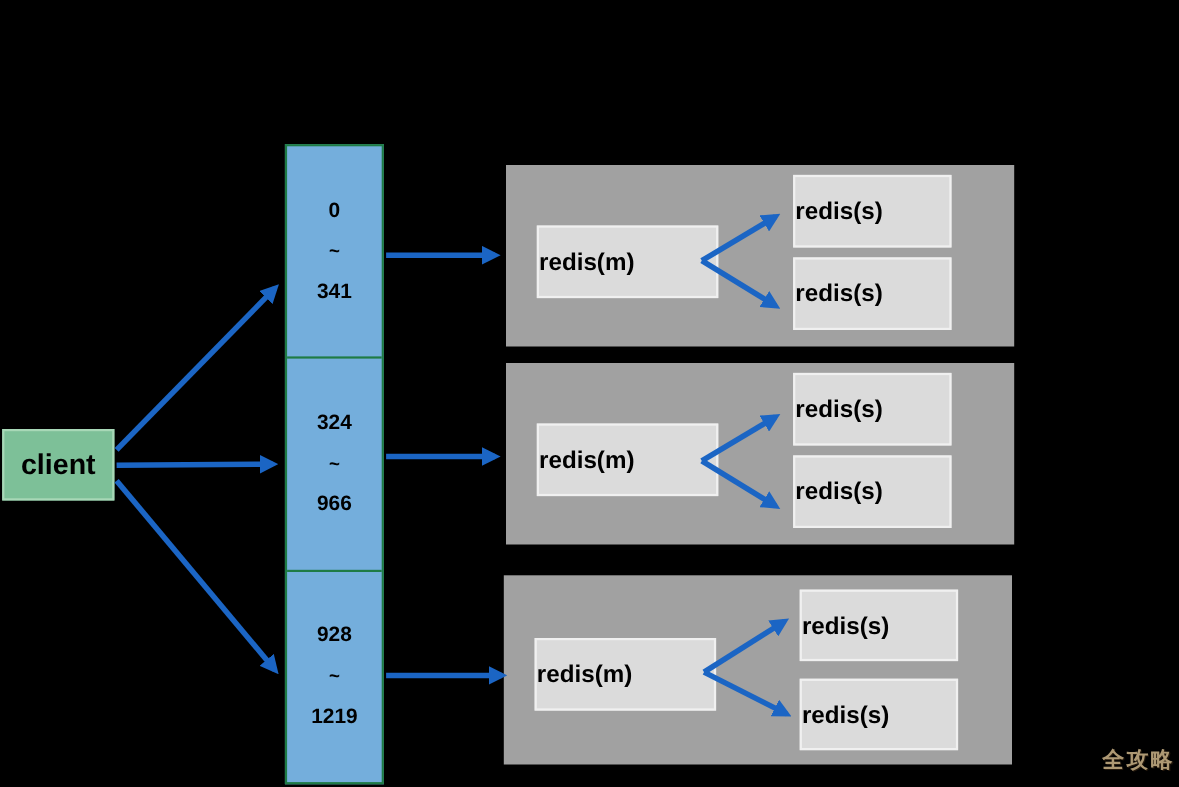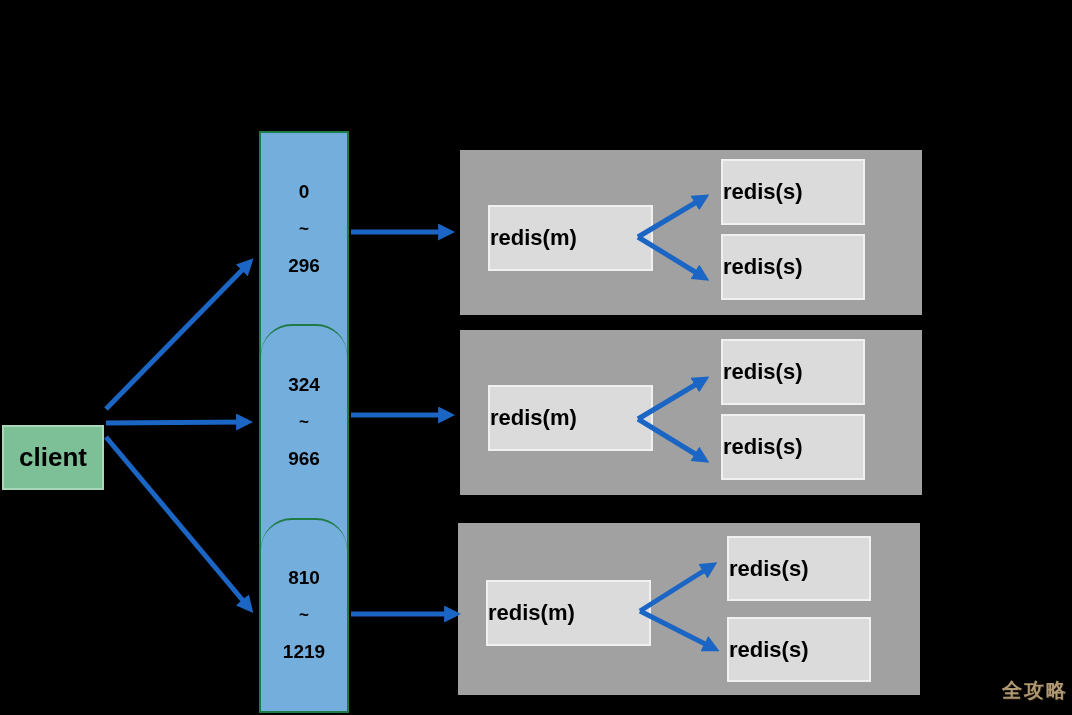--- a/index.html
+++ b/index.html
@@ -29,21 +29,20 @@
     height: 65px;
     background: var(--client-fill);
     border: 2px solid var(--client-border);
     box-sizing: border-box;
     display: flex;
     align-items: center;
     justify-content: center;
     color: var(--text);
     font-size: 26px;
     font-weight: bold;
-    margin-top: 35px;
   }
   
   .slot-column {
     position: absolute;
     left: 259px;
     top: 131px;
     width: 90px;
     height: 582px;
     background: var(--slot-fill);
     border: 2px solid var(--slot-border);
@@ -58,21 +57,20 @@
     align-items: center;
     justify-content: center;
     gap: 19px;
     color: var(--text);
     font-size: 19px;
     font-weight: bold;
     line-height: 22px;
   }
   .slot-section + .slot-section {
     border-top: 2px solid var(--slot-border);
-    border-radius: 31px;
   }
   .slot-sep {
     font-size: 17px;
     line-height: 14px;
   }
   
   .cluster {
     position: absolute;
     width: 462px;
     height: 165px;
@@ -130,29 +128,29 @@
 <div class="stage">
 
   <div class="client-box">
     <span>client</span>
   </div>
 
   <div class="slot-column">
     <div class="slot-section">
       <span>0</span>
       <span class="slot-sep">~</span>
-      <span>296</span>
+      <span>341</span>
     </div>
     <div class="slot-section">
       <span>324</span>
       <span class="slot-sep">~</span>
       <span>966</span>
     </div>
     <div class="slot-section">
-      <span>810</span>
+      <span>928</span>
       <span class="slot-sep">~</span>
       <span>1219</span>
     </div>
   </div>
 
   <div class="cluster c1">
     <div class="node master">
       <span>redis(m)</span>
     </div>
     <div class="node slave1">

